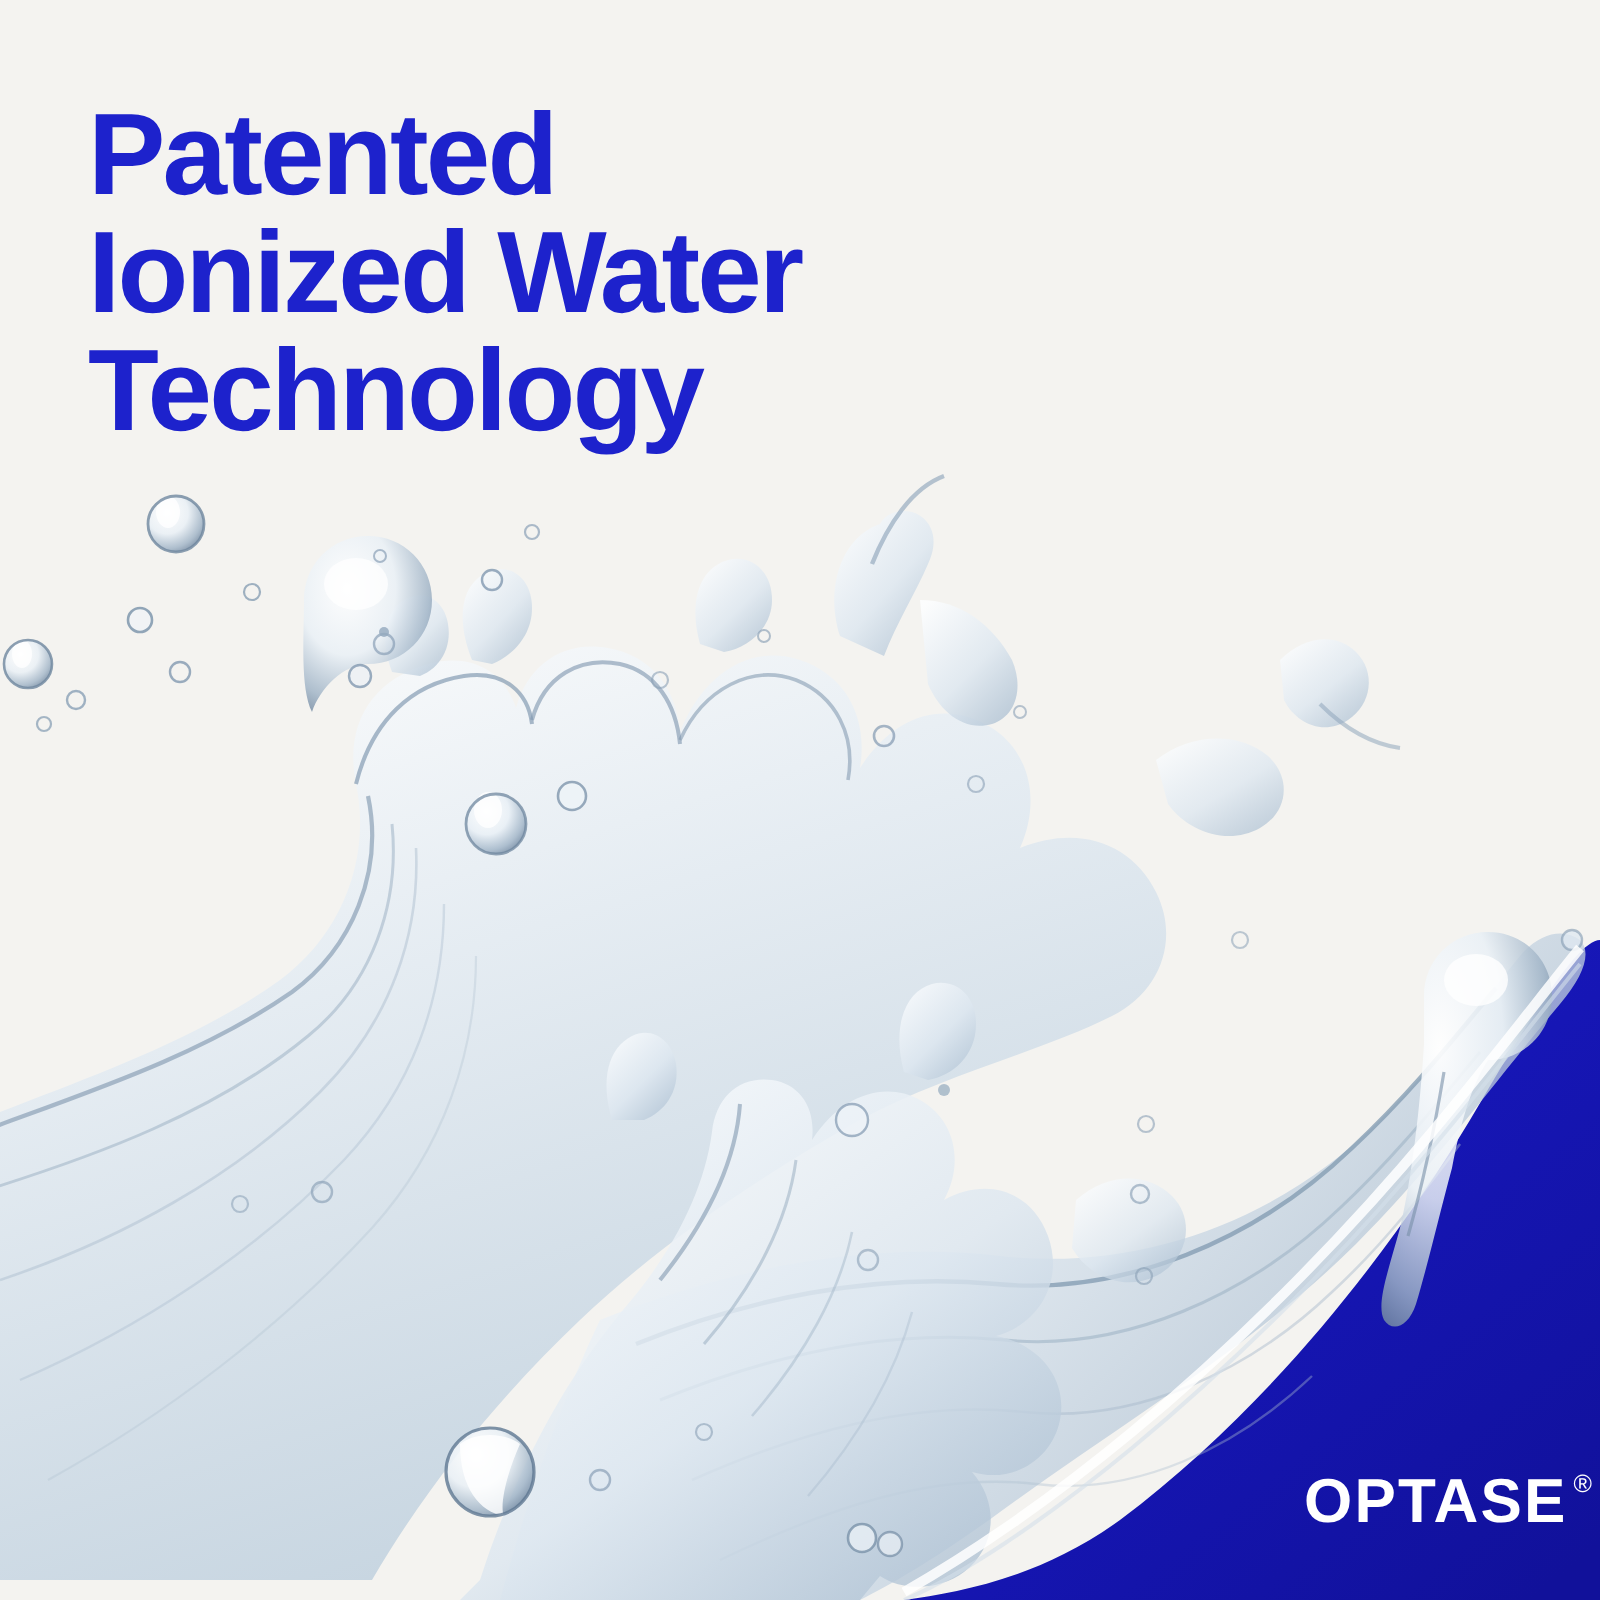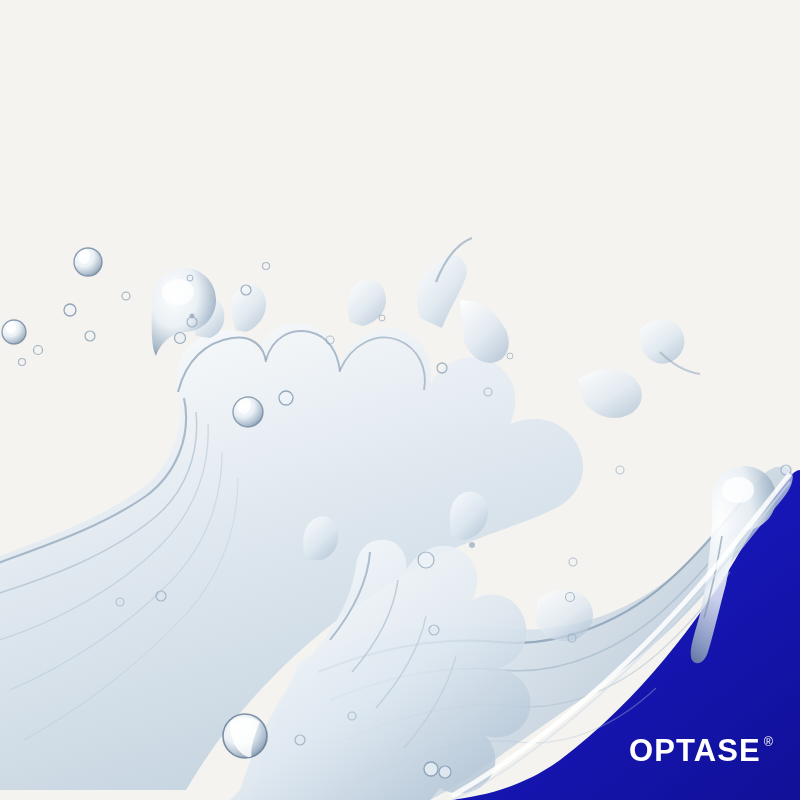--- a/index.html
+++ b/index.html
@@ -61,21 +61,21 @@
     font-size: 29.5px;
     line-height: 1.29;
     font-weight: bold;
     letter-spacing: -0.5px;
     white-space: pre-line;
   }
 
   
   .logo {
     position: absolute;
-    left: 629px;
+    left: 652px;
     top: 735px;
     display: flex;
     align-items: flex-start;
     color: #ffffff;
     text-align: right;
   }
   .logo-word {
     font-size: 31px;
     font-weight: bold;
     letter-spacing: 1.1px;
@@ -348,20 +348,23 @@
     <g>
       <path d="M790,474 C772,496 748,528 716,566
                C676,614 624,668 566,716
                C520,754 480,780 452,796" fill="none" stroke="#ffffff" stroke-width="5" opacity="0.85"></path>
       <path d="M790,482 C772,504 748,536 716,574
                C676,622 624,676 566,724
                C520,762 480,788 452,800" fill="none" stroke="#d3dfea" stroke-width="2" opacity="0.6"></path>
     </g>
   </svg>
 
+  <h1 class="headline">Patented
+Ionized Water
+Technology</h1>
 
 
   <div class="logo">
     <span class="logo-word">OPTASE</span>
     <span class="logo-reg">®</span>
   </div>
 
 </div>
 
 </body></html>

